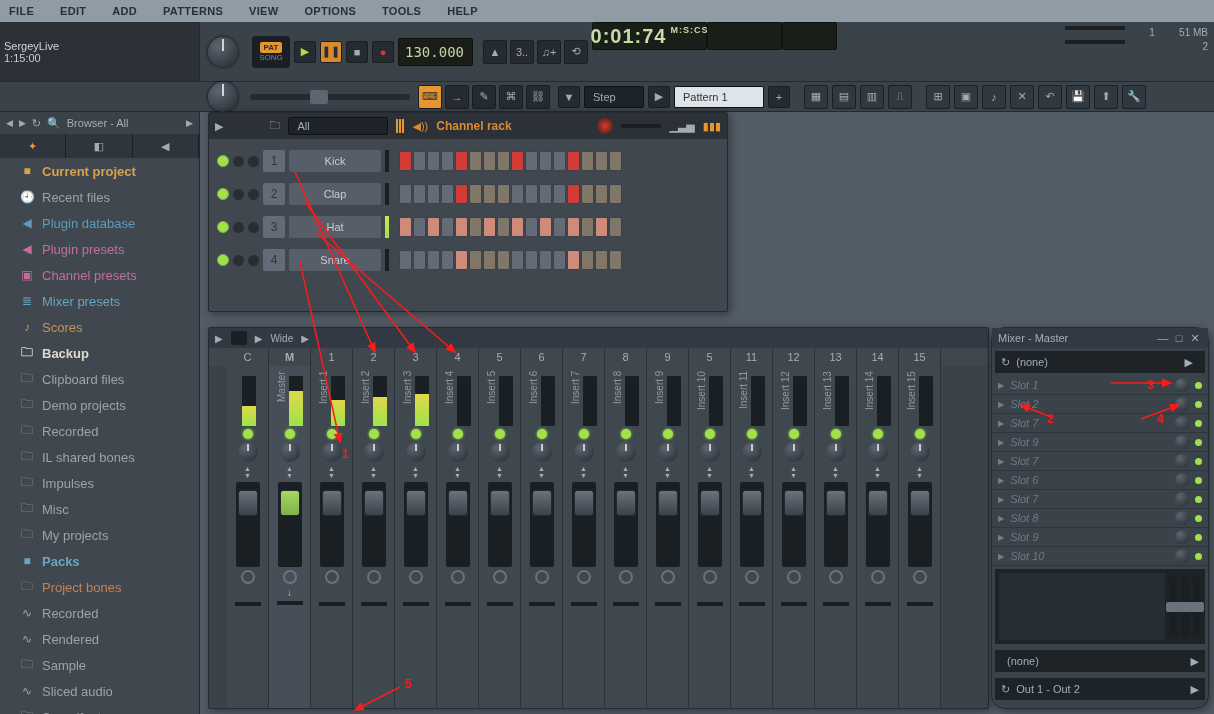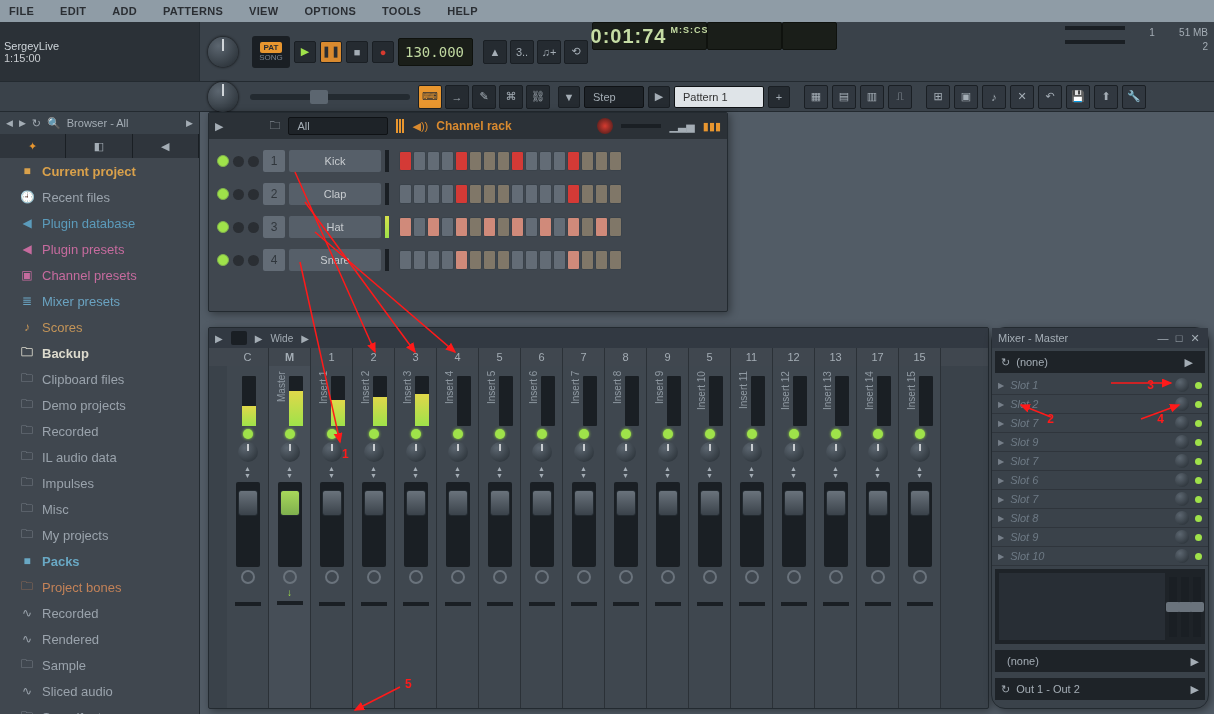--- a/index.html
+++ b/index.html
@@ -292,21 +292,21 @@
         <div class="item ">
           <span class="ico">🗀</span>
           <span>Demo projects</span>
         </div>
         <div class="item ">
           <span class="ico">🗀</span>
           <span>Recorded</span>
         </div>
         <div class="item ">
           <span class="ico">🗀</span>
-          <span>IL audio data</span>
+          <span>IL shared bones</span>
         </div>
         <div class="item ">
           <span class="ico">🗀</span>
           <span>Impulses</span>
         </div>
         <div class="item ">
           <span class="ico">🗀</span>
           <span>Misc</span>
         </div>
         <div class="item ">
@@ -489,21 +489,21 @@
           <div class="th">4</div>
           <div class="th">5</div>
           <div class="th">6</div>
           <div class="th">7</div>
           <div class="th">8</div>
           <div class="th">9</div>
           <div class="th">5</div>
           <div class="th">11</div>
           <div class="th">12</div>
           <div class="th">13</div>
-          <div class="th">17</div>
+          <div class="th">14</div>
           <div class="th">15</div>
         </div>
       <div class="mixer-body" id="mixer-body">
           <div class="track">
             <div style="display:flex;gap:2px;align-items:flex-end;height:58px">
               <div class="label"></div>
               <div class="meter">
                 <div class="lev" style="height:20px"></div>
               </div>
             </div>

